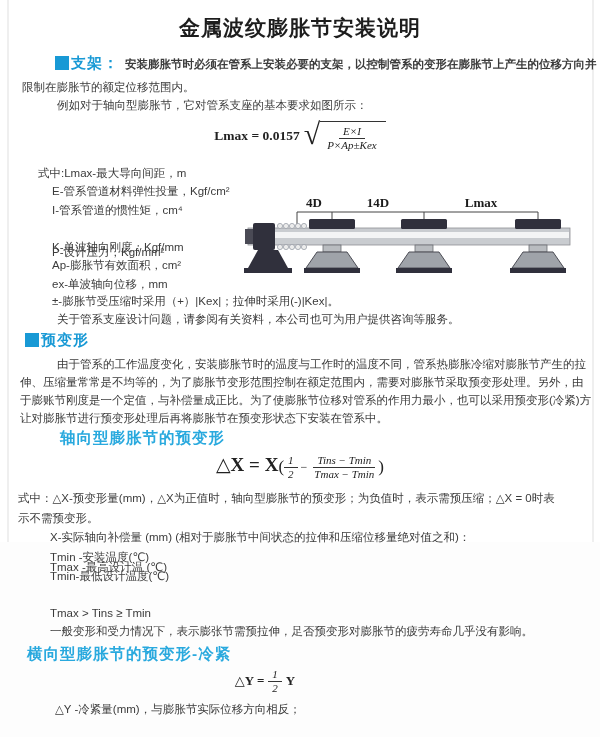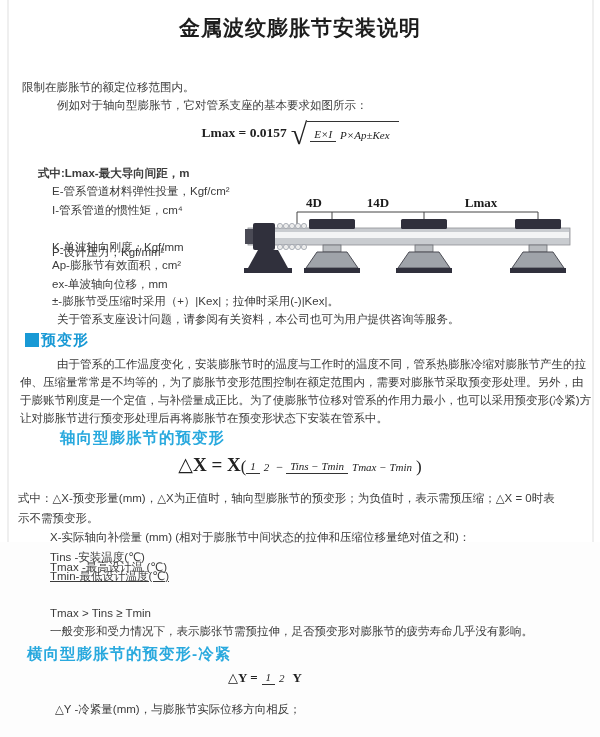--- a/index.html
+++ b/index.html
@@ -19,21 +19,21 @@
       vertical-align:-2px;margin-right:2px;}
   .sec-head .ht{font-size:15px;font-weight:bold;color:#1899d5;letter-spacing:1px;}
   .sec-head .after{font-size:11.5px;font-weight:bold;color:#3b3b3b;margin-left:6px;}
 
   .subhead{position:absolute;font-size:15.5px;font-weight:bold;color:#29a9de;
            letter-spacing:1px;white-space:nowrap;}
 
   .formula{position:absolute;left:0;right:0;text-align:center;
            font-family:"Liberation Serif","DejaVu Serif",serif;color:#222;}
   .formula .lhs{font-weight:bold;font-size:13.5px;}
-  .frac{display:inline-flex;align-items:center;
+  .frac{display:inline-flex;flex-direction:column;align-items:center;
         vertical-align:middle;font-size:11px;font-style:italic;line-height:1.2;}
   .frac .num{border-bottom:1px solid #333;padding:0 4px;}
   .frac .den{padding:0 4px;}
   .sqrt{display:inline-flex;align-items:flex-start;vertical-align:middle;margin-left:4px;}
   .sqrt .sign{font-size:30px;font-weight:400;line-height:0.9;font-style:normal;}
   .sqrt .content{border-top:1.6px solid #333;padding:3px 5px 0 3px;margin-top:1px;}
   .paren{font-size:17px;vertical-align:middle;font-style:normal;}
   .op{font-size:12px;vertical-align:middle;margin:0 3px;font-style:normal;}
 
   .diagram{position:absolute;left:240px;top:192px;width:360px;height:100px;}
@@ -42,34 +42,37 @@
 </style>
 </head>
 <body>
 
 <div class="page">
   <div class="edge l"></div>
   <div class="edge r"></div>
 
   <div class="title">金属波纹膨胀节安装说明</div>
 
+  <div class="sec-head" style="top:54px;left:55px;">
+    <span class="sq"></span><span class="ht">支架：</span><span class="after">安装膨胀节时必须在管系上安装必要的支架，以控制管系的变形在膨胀节上产生的位移方向并</span>
+  </div>
   <div class="line" style="top:80px;left:22px;">限制在膨胀节的额定位移范围内。</div>
   <div class="line" style="top:98px;left:57px;">例如对于轴向型膨胀节，它对管系支座的基本要求如图所示：</div>
 
   <div class="formula" style="top:120px;">
     <span class="lhs">Lmax = 0.0157</span><span class="sqrt">
         <span class="sign">√</span>
         <span class="content"><span class="frac">
             <span class="num">E×I</span>
             <span class="den">P×Ap±Kex</span>
           </span></span>
       </span>
   </div>
 
-  <div class="line" style="top:166px;left:38px;font-weight:bold;">式中:Lmax-最大导向间距，m</div>
+  <div class="line" style="top:166px;left:38px;">式中:Lmax-最大导向间距，m</div>
   <div class="line" style="top:184px;left:52px;">E-管系管道材料弹性投量，Kgf/cm²</div>
   <div class="line" style="top:202.5px;left:52px;">I-管系管道的惯性矩，cm⁴</div>
   <div class="line" style="top:221px;left:52px;margin-top:24px;">P-设计压力，Kgf/mm²</div>
   <div class="line" style="top:239.5px;left:52px;">K-单波轴向刚度；Kgf/mm</div>
   <div class="line" style="top:258px;left:52px;">Ap-膨胀节有效面积，cm²</div>
   <div class="line" style="top:276.5px;left:52px;">ex-单波轴向位移，mm</div>
   <div class="line" style="top:294px;left:52px;">±-膨胀节受压缩时采用（+）|Kex|；拉伸时采用(-)|Kex|。</div>
   <div class="line" style="top:312px;left:57px;">关于管系支座设计问题，请参阅有关资料，本公司也可为用户提供咨询等服务。</div>
 
   <svg class="diagram" viewBox="0 0 360 100">
@@ -140,22 +143,22 @@
         <span class="den">2</span>
       </span><span class="op">−</span><span class="frac">
         <span class="num">Tins − Tmin</span>
         <span class="den">Tmax − Tmin</span>
       </span><span class="paren">)</span>
   </div>
 
   <div class="line" style="top:491px;left:18px;">式中：△X-预变形量(mm)，△X为正值时，轴向型膨胀节的预变形；为负值时，表示需预压缩；△X = 0时表</div>
   <div class="line" style="top:511px;left:18px;">示不需预变形。</div>
   <div class="line" style="top:530px;left:50px;">X-实际轴向补偿量 (mm) (相对于膨胀节中间状态的拉伸和压缩位移量绝对值之和)：</div>
-  <div class="line" style="top:550px;left:50px;">Tins -安装温度(℃)</div>
-  <div class="line" style="top:569px;left:50px;text-decoration:underline;">Tmin-最低设计温度(℃)</div>
+  <div class="line" style="top:550px;left:50px;">Tmin -安装温度(℃)</div>
+  <div class="line" style="top:569px;left:50px;">Tmin-最低设计温度(℃)</div>
   <div class="line" style="top:560px;left:50px;text-align:center;">Tmax -最高设计温 (℃)</div>
   <div class="line" style="top:607px;left:50px;">Tmax &gt; Tins ≥ Tmin</div>
   <div class="line" style="top:624px;left:50px;">一般变形和受力情况下，表示膨张节需预拉伸，足否预变形对膨胀节的疲劳寿命几乎没有影响。</div>
 
   <div class="subhead" style="top:644px;left:27px;">横向型膨胀节的预变形-冷紧</div>
 
   <div class="formula" style="top:668px;right:70px;">
     <span class="lhs" style="font-size:13px;">△Y =</span>
     <span class="frac">
         <span class="num">1</span>

